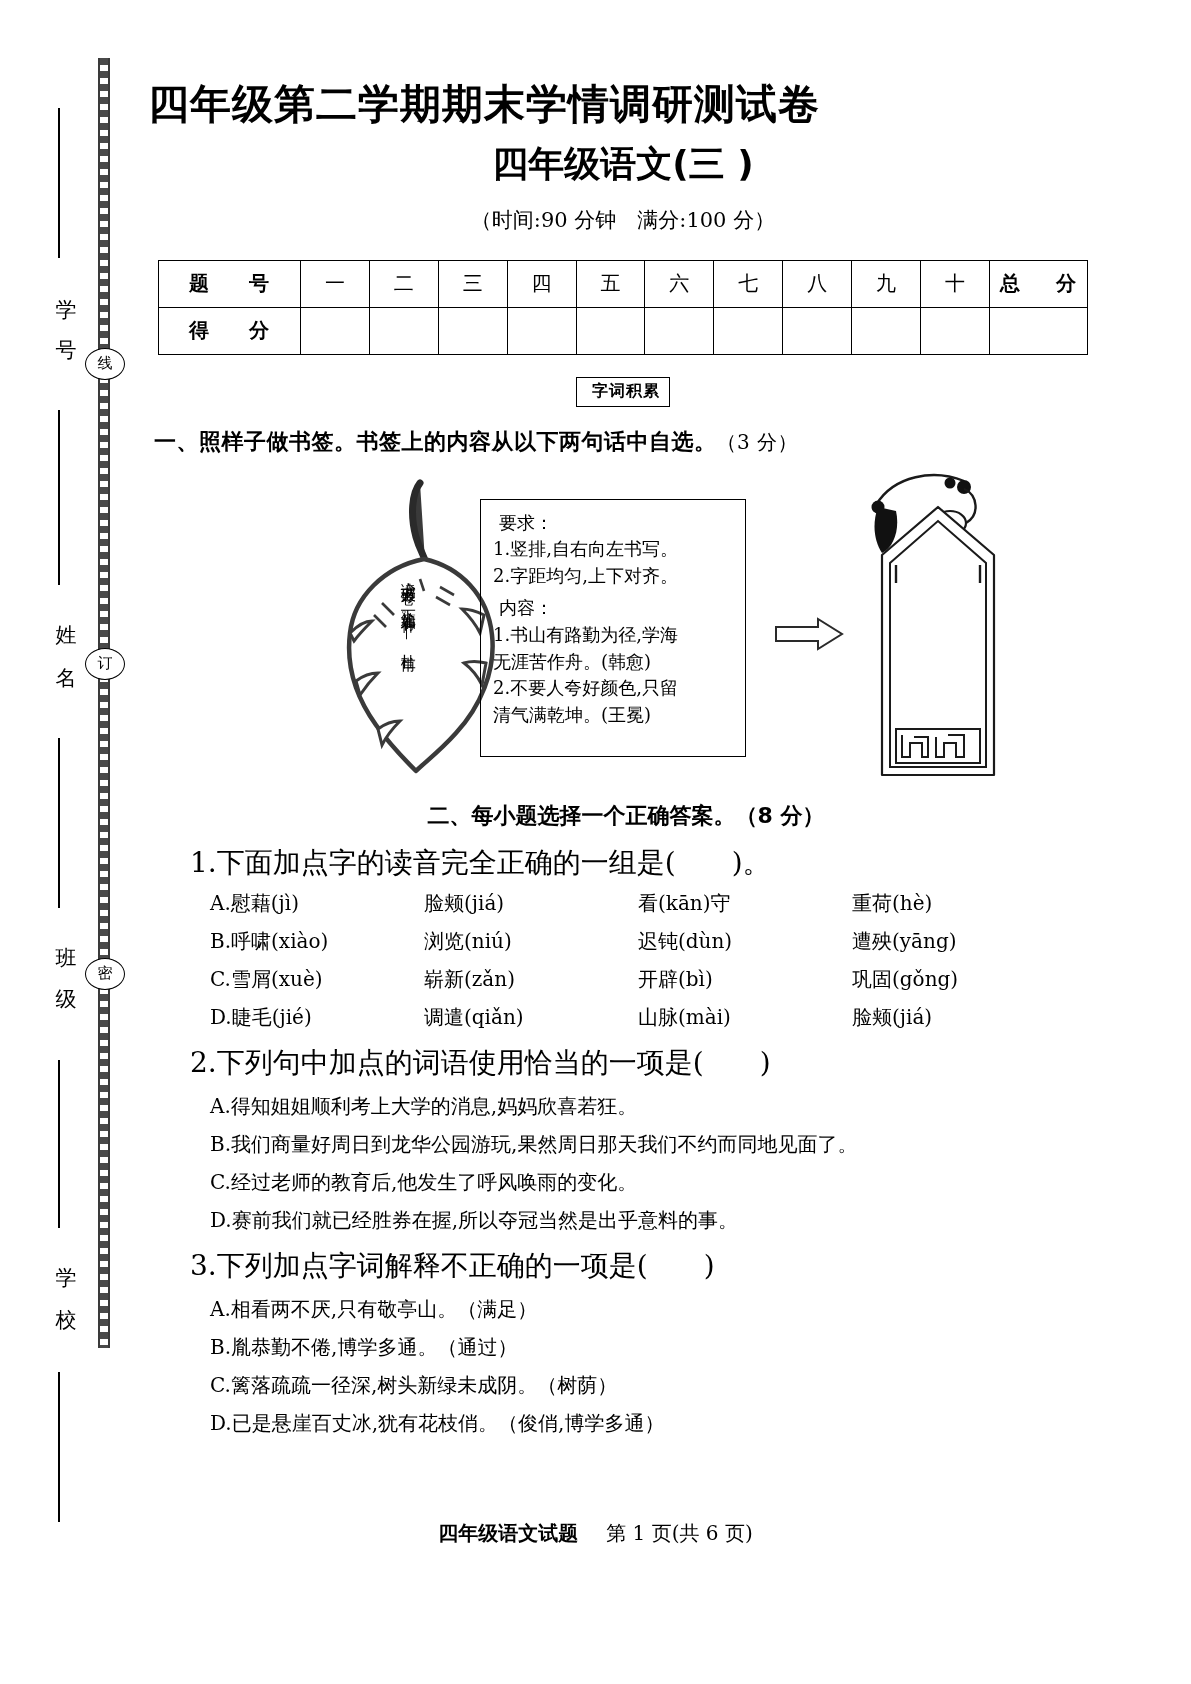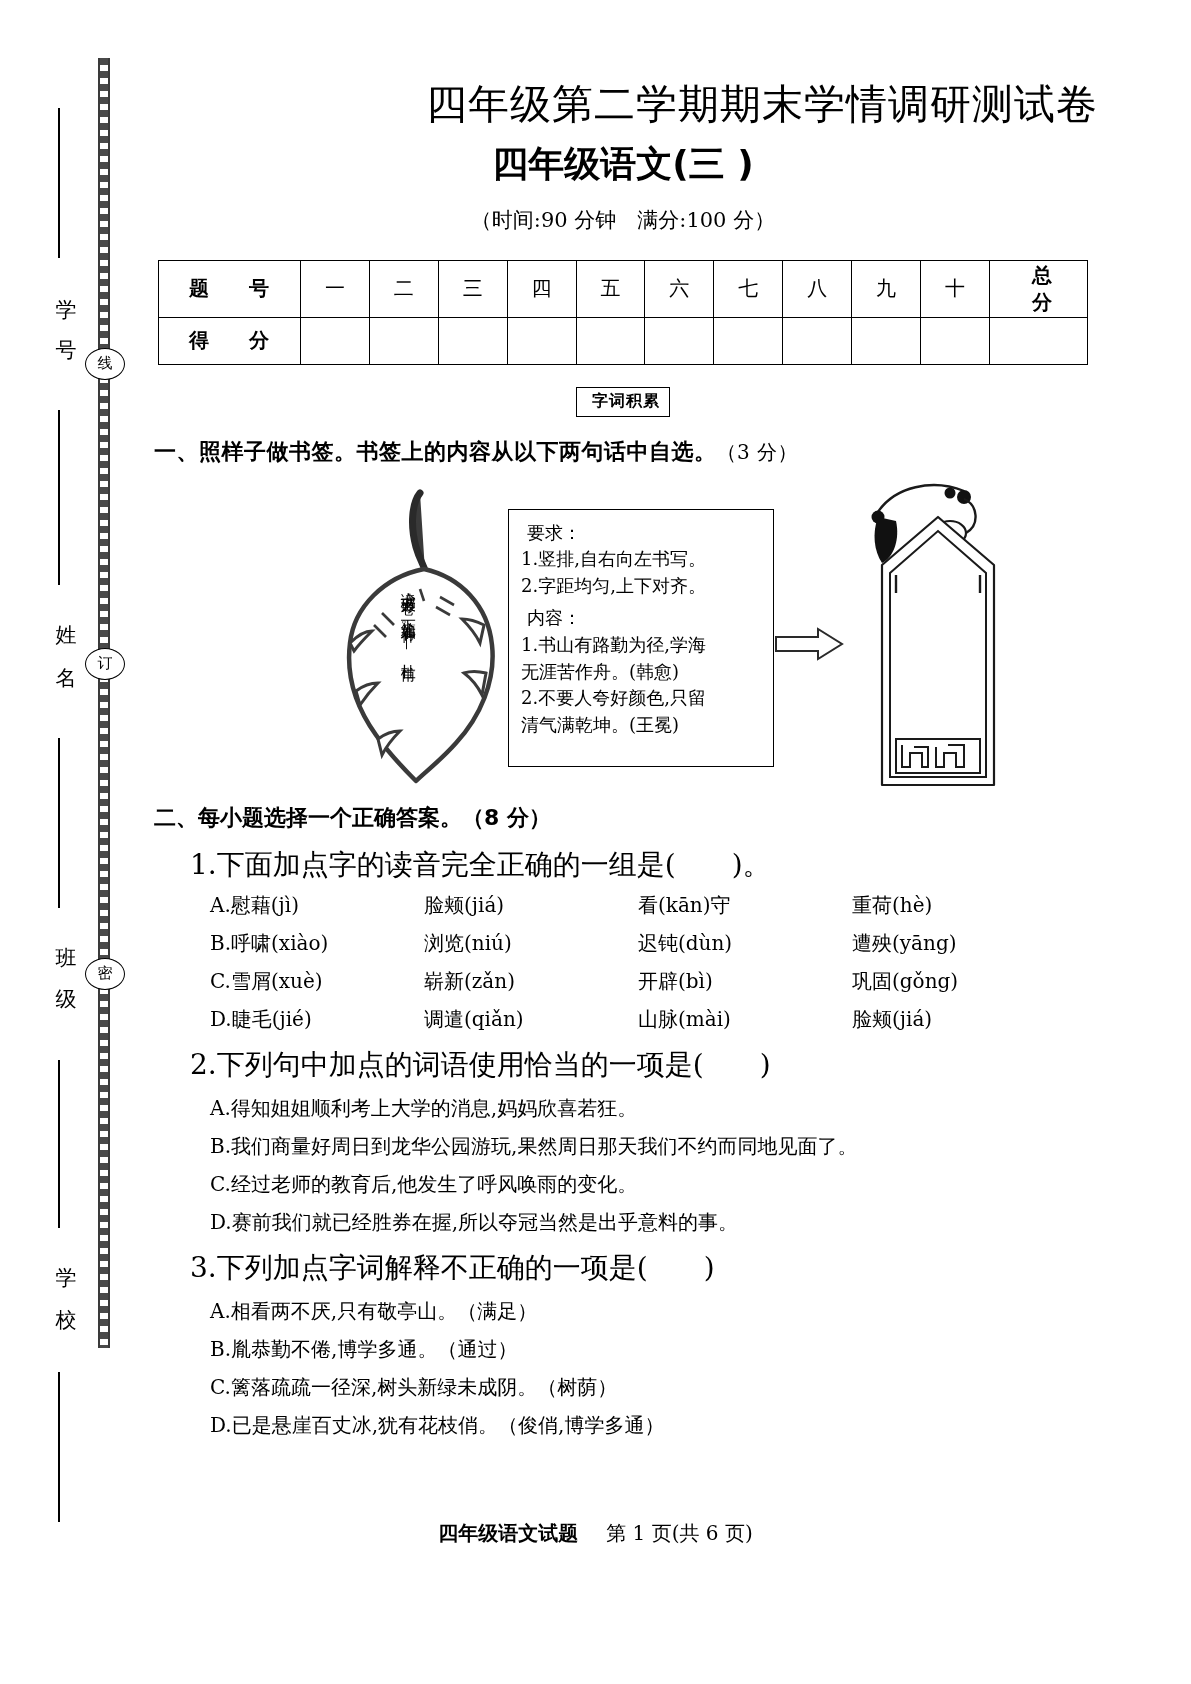--- a/index.html
+++ b/index.html
@@ -89,23 +89,23 @@
 
   
   .content {
     position: absolute;
     left: 148px;
     top: 0;
     width: 950px;
   }
 
   .title-main {
-    text-align: right;
+    text-align: left;
     font-size: 41px;
-    font-weight: normal;
+    font-weight: bold;
     letter-spacing: 1px;
     margin-top: 82px;
     line-height: 1.12;
   }
   .title-sub {
     text-align: center;
     font-size: 36px;
     font-weight: bold;
     margin-top: 16px;
     line-height: 1.1;
@@ -190,21 +190,21 @@
     height: 185px;
     writing-mode: vertical-rl;
     font-size: 15px;
     line-height: 1.35;
     letter-spacing: 2px;
     font-family: "DejaVu Serif", "Liberation Serif", serif;
   }
 
   .reqbox {
     position: absolute;
-    left: 360px;
+    left: 332px;
     top: 32px;
     width: 266px;
     min-height: 258px;
     border: 1.5px solid #000;
     padding: 10px 8px 10px 12px;
     box-sizing: border-box;
     font-size: 18px;
     line-height: 1.48;
     font-family: "DejaVu Serif", "Liberation Serif", serif;
   }
@@ -224,22 +224,23 @@
     left: 690px;
     top: 0px;
     width: 200px;
     height: 320px;
   }
 
   
   .q2-head {
     font-size: 22px;
     font-weight: bold;
-    margin-top: 6px;
+    margin-top: 14px;
     margin-left: 6px;
+    text-align: center;
   }
   .sub-q {
     font-size: 28px;
     margin-top: 13px;
     margin-left: 42px;
     font-family: "DejaVu Serif", "Liberation Serif", serif;
   }
   .opt-grid {
     margin-left: 62px;
     margin-top: 8px;
@@ -323,21 +324,21 @@
         <td>一</td>
         <td>二</td>
         <td>三</td>
         <td>四</td>
         <td>五</td>
         <td>六</td>
         <td>七</td>
         <td>八</td>
         <td>九</td>
         <td>十</td>
-        <td class="head" style="letter-spacing:8px;padding-left:16px;font-family:Liberation Serif, serif;">总　分</td>
+        <td class="head" style="letter-spacing:8px;padding-left:8px;font-family:Liberation Serif, serif;">总　分</td>
       </tr>
       <tr>
         <td class="head">得　分</td>
         <td></td>
         <td></td>
         <td></td>
         <td></td>
         <td></td>
         <td></td>
         <td></td>

